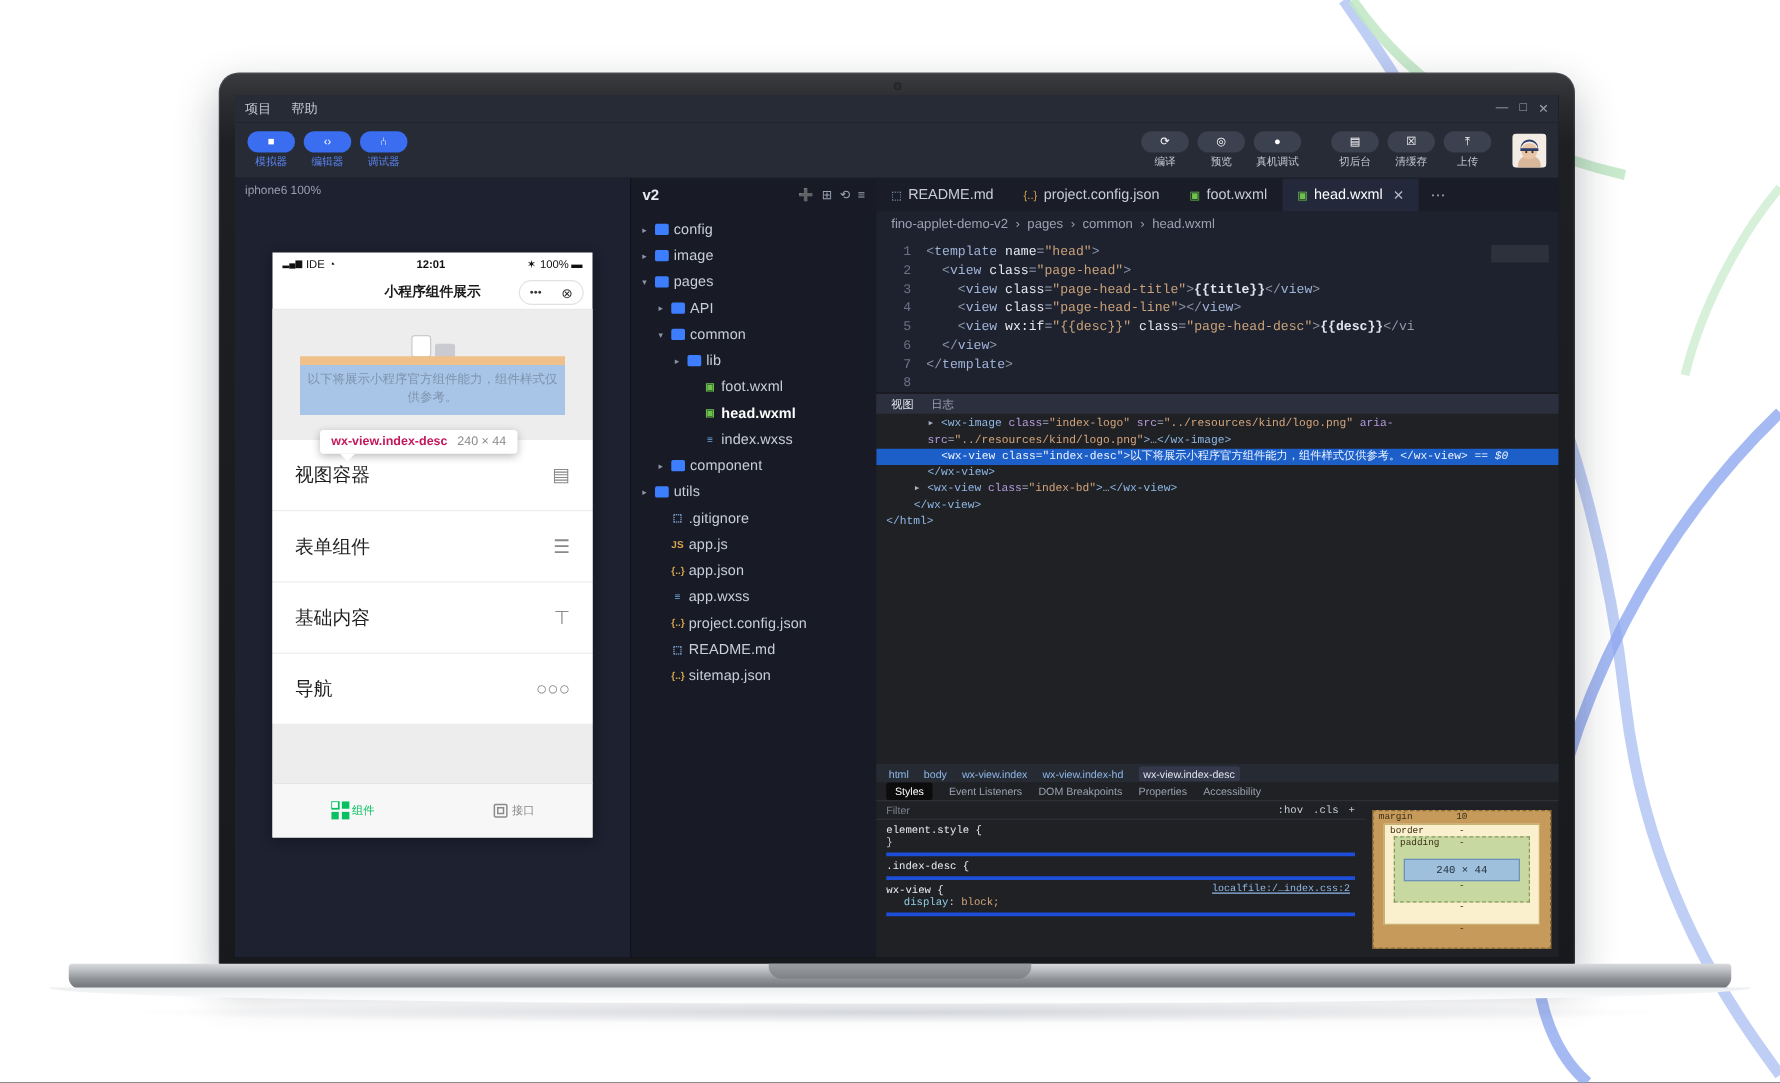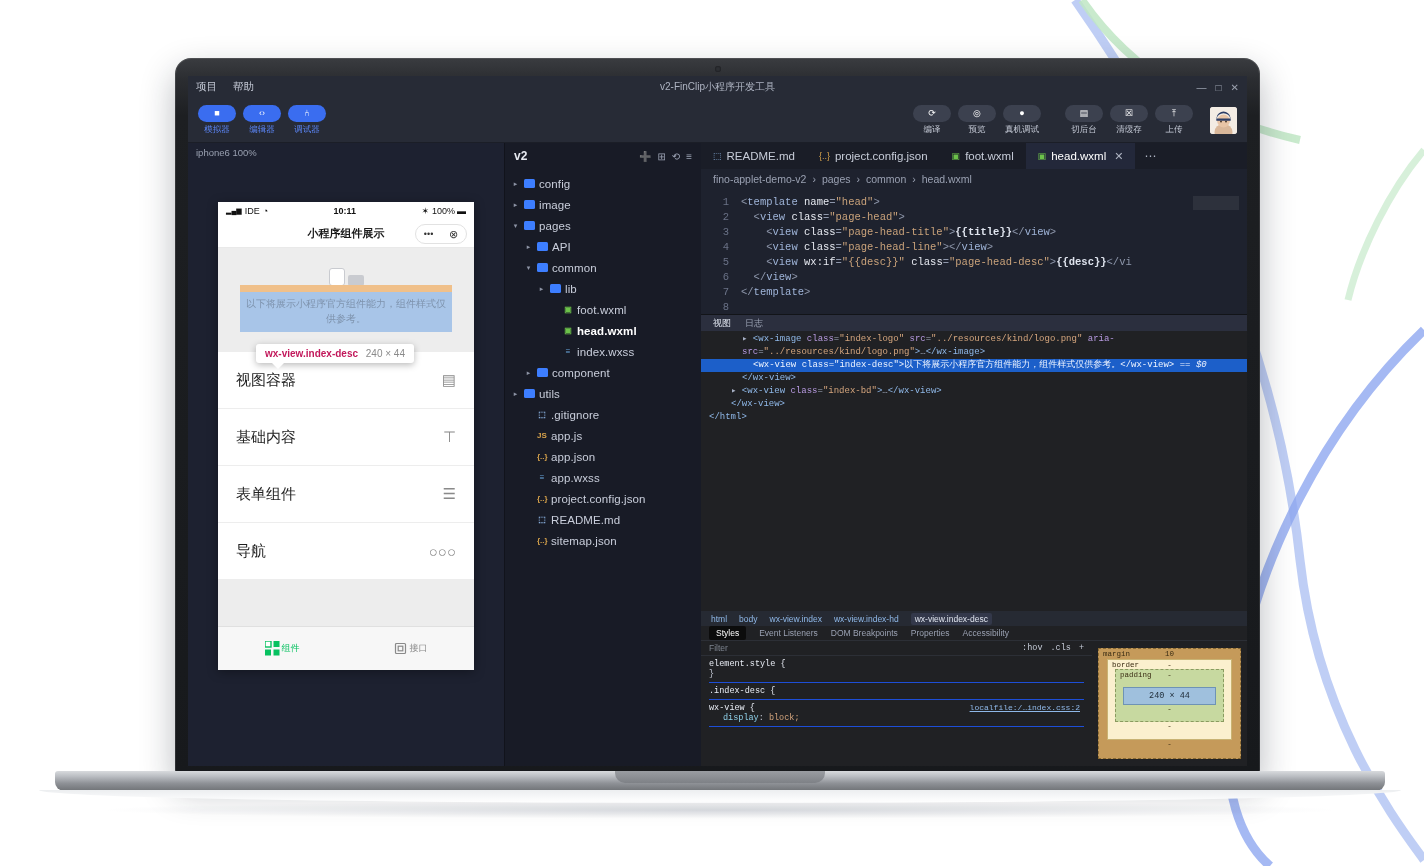--- a/index.html
+++ b/index.html
@@ -197,21 +197,21 @@
 
   .crumbs { height: 15px; display:flex; align-items:center; gap:12px; padding-left:10px; background:#262a33; font-size:8.5px; color:#8fb8e8;}
   .crumbs .cur { color:#dfe4ee; background:#33384a; padding: 1px 4px; border-radius:2px;}
   .styles-tabs { height: 15px; display:flex; align-items:center; gap:13px; padding-left:8px; background:#202124; font-size:8.5px; color:#9aa1b2; border-bottom:1px solid #2c2f36;}
   .styles-tabs .on { color:#fff; background:#0c0c0c; padding:2px 7px; border-radius:2px; }
   .styles-body { flex: 0 0 auto; display:flex; min-height:0; }
   .styles-left { flex:1 1 auto; min-width:0; }
   .filterbar { height: 15px; display:flex; align-items:center; padding: 0 8px; font-size:8.5px; color:#7d848f; border-bottom:1px solid #2c2f36; }
   .filterbar .right { margin-left:auto; display:flex; gap:8px; color:#c6ccd8; font-family:"Liberation Mono",monospace;}
   .css { font-family:"Liberation Mono", monospace; font-size:8.5px; color:#c6ccd8; padding: 3px 8px; }
-  .css .rule { border-bottom:1px solid #1d4ed8; padding-bottom: 3px; margin-bottom:3px; position:relative;}
+  .css .rule { border-bottom:3px solid #1d4ed8; padding-bottom: 3px; margin-bottom:3px; position:relative;}
   .css .src { position:absolute; right: 4px; top: 0; color:#8fb8e8; font-size:8px; }
   .css .src.u { text-decoration: underline; }
   .css .p { padding-left: 14px; }
   .c-sel{color:#e8ecf4;} .c-prop{color:#8fd0e8;} .c-val{color:#d4a57d;}
 
   .boxmodel { width: 155px; flex:0 0 auto; padding: 7px 6px; }
   .bm-margin{background:#c59a5a;border:1px dashed #8a6a33;padding:10px 8px;position:relative;}
   .bm-border{background:#fbf0ce;border:1px solid #c9b373;padding:9px 7px;position:relative;}
   .bm-padding{background:#c7d9a0;border:1px dashed #8a9a5f;padding:8px 7px;position:relative;}
   .bm-content{background:#9fc0dd;border:1px solid #6e93b5;text-align:center;font-size:8.5px;color:#22303d;padding:3px 0;font-family:"Liberation Mono",monospace;}
@@ -229,21 +229,20 @@
 </svg>
 
 <div class="laptop" data-name="laptop-mockup" data-interactable="false">
   <div class="lid" data-name="laptop-lid" data-interactable="false">
     <div class="webcam" data-name="webcam-icon" data-interactable="false"></div>
     <div class="screen" data-name="screen" data-interactable="false">
 
       <div class="titlebar" data-name="title-bar" data-interactable="false">
         <span class="menu-item" data-name="menu-project" data-interactable="true">项目</span>
         <span class="menu-item" data-name="menu-help" data-interactable="true">帮助</span>
-        <div class="win-title" data-name="window-title" data-interactable="false">v2-FinClip小程序开发工具</div>
         <div class="win-ctrls" data-name="window-controls" data-interactable="false">
           <span data-name="minimize-icon" data-interactable="true">—</span>
           <span data-name="maximize-icon" data-interactable="true">□</span>
           <span data-name="close-icon" data-interactable="true">✕</span>
         </div>
       </div>
 
       <div class="toolbar" data-name="main-toolbar" data-interactable="false">
         <div class="tool-group" data-name="toolbar-left-group" data-interactable="false" id="tb-left">
             <div class="tool-btn" data-name="toolbar-button-phone-icon" data-interactable="true">
@@ -307,21 +306,21 @@
 
         <div class="sim-pane" data-name="simulator-pane" data-interactable="false">
           <div class="sim-head" data-name="simulator-device-label" data-interactable="false">iphone6 100%</div>
           <div class="sim-stage" data-name="simulator-stage" data-interactable="false">
             <div class="phone" data-name="phone-frame" data-interactable="false">
 
               <div class="ph-status" data-name="phone-status-bar" data-interactable="false">
                 <span data-name="signal-icon" data-interactable="false" style="font-size:7px">▂▄▆</span>
                 <span data-name="carrier-label" data-interactable="false" style="margin:12px 3px">IDE</span>
                 <span data-name="wifi-icon" data-interactable="false">◔</span>
-                <span class="mid" data-name="clock" data-interactable="false">10:11</span>
+                <span class="mid" data-name="clock" data-interactable="false">12:01</span>
                 <span data-name="bluetooth-icon" data-interactable="false" style="margin-right:3px">✶</span>
                 <span data-name="battery-label" data-interactable="false">100%</span>
                 <span data-name="battery-icon" data-interactable="false" style="margin-left:2px">▬</span>
               </div>
 
               <div class="ph-nav" data-name="phone-nav-bar" data-interactable="false">
                 <span class="ph-nav-title" data-name="phone-nav-title" data-interactable="false">小程序组件展示</span>
                 <div class="ph-caps" data-name="capsule-buttons" data-interactable="false">
                   <span data-name="more-icon" data-interactable="true" style="font-size:9px;color:#333">•••</span>
                   <span data-name="close-capsule-icon" data-interactable="true" style="font-size:11px;color:#333">⊗</span>
@@ -339,26 +338,26 @@
                   <b data-name="tooltip-selector" data-interactable="false">wx-view.index-desc</b>
                   <span data-name="tooltip-size" data-interactable="false">240 × 44</span>
                 </div>
 
                 <div class="list" data-name="component-list" id="sim-list">
                     <div class="list-row" data-name="list-item" data-interactable="true">
                       <span class="lbl" data-name="list-item-label" data-interactable="false">视图容器</span>
                       <span data-name="view-container-icon" data-interactable="false" style="font-size:15px;color:#8a8a8a">▤</span>
                     </div>
                     <div class="list-row" data-name="list-item" data-interactable="true">
+                      <span class="lbl" data-name="list-item-label" data-interactable="false">表单组件</span>
+                      <span data-name="form-icon" data-interactable="false" style="font-size:15px;color:#8a8a8a">☰</span>
+                    </div>
+                    <div class="list-row" data-name="list-item" data-interactable="true">
                       <span class="lbl" data-name="list-item-label" data-interactable="false">基础内容</span>
                       <span data-name="text-icon" data-interactable="false" style="font-size:15px;color:#8a8a8a">⊤</span>
-                    </div>
-                    <div class="list-row" data-name="list-item" data-interactable="true">
-                      <span class="lbl" data-name="list-item-label" data-interactable="false">表单组件</span>
-                      <span data-name="form-icon" data-interactable="false" style="font-size:15px;color:#8a8a8a">☰</span>
                     </div>
                     <div class="list-row" data-name="list-item" data-interactable="true">
                       <span class="lbl" data-name="list-item-label" data-interactable="false">导航</span>
                       <span data-name="nav-icon" data-interactable="false" style="font-size:15px;color:#8a8a8a">○○○</span>
                     </div>
                   </div>
               </div>
 
               <div class="ph-tabbar" data-name="phone-tabbar" data-interactable="false" id="sim-tabbar">
                   <div class="tab active" data-name="tabbar-item-components-icon" data-interactable="true">

